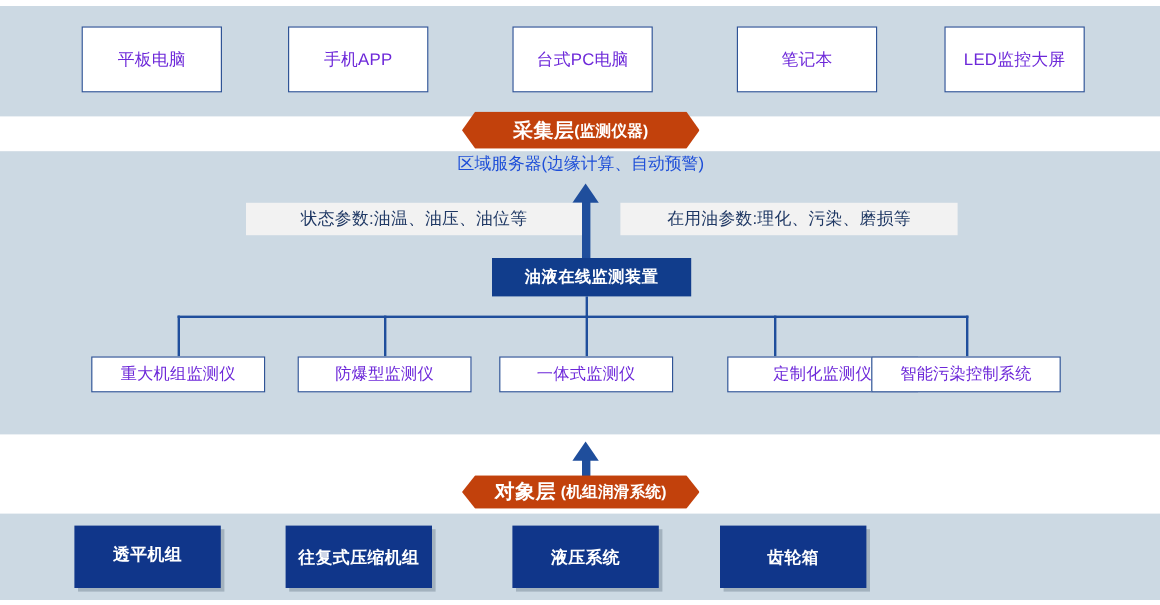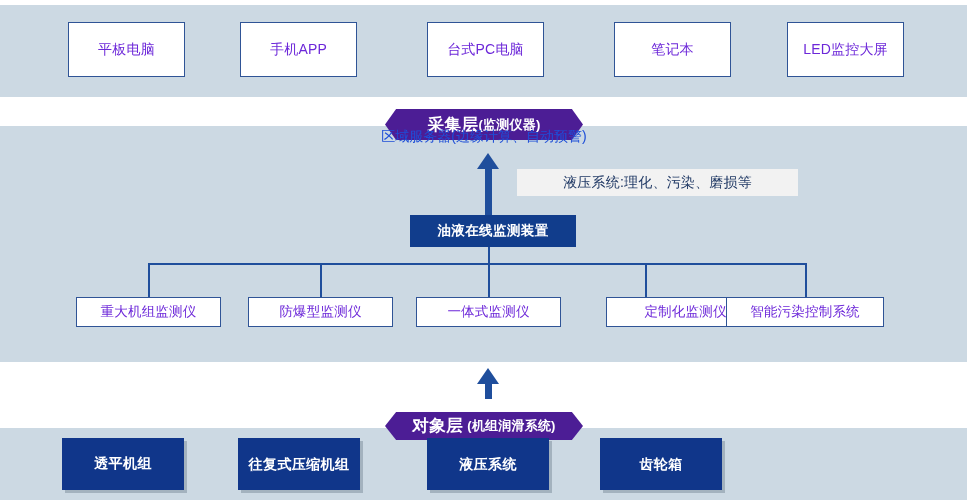--- a/index.html
+++ b/index.html
@@ -67,29 +67,28 @@
     font-size: 13.5px;
     font-weight: bold;
     box-shadow: none;
     background: #113d8c;
   }
 
   
   .hexbanner {
     position: absolute;
     box-sizing: border-box;
-    background: #4c1d95;
+    background: #c2410c;
     color: #ffffff;
     display: flex;
     align-items: center;
     justify-content: center;
     text-align: left;
     white-space: nowrap;
     clip-path: polygon(5.6% 0, 94.4% 0, 100% 50%, 94.4% 100%, 5.6% 100%, 0 50%);
-    margin-top: 16px;
   }
   .hex-title {
     font-size: 16.5px;
     font-weight: bold;
     letter-spacing: .5px;
   }
   .hex-sub {
     font-size: 13px;
     font-weight: bold;
     letter-spacing: .2px;
@@ -159,21 +158,22 @@
   <div class="hexbanner" style="left:385px; top:93px; width:198px; height:31px;">
     <span class="hex-title">采集层</span>
     <span class="hex-sub">(监测仪器)</span>
   </div>
 
   <div class="plain-label" style="left:370px; top:128px; width:228px;">区域服务器(边缘计算、自动预警)</div>
 
   <div class="arrow-shaft" style="left:485px; top:168px; height:50px;"></div>
   <div class="arrow-up" style="left:477px; top:153px;"></div>
 
-  <div class="param-label" style="left:517px; top:169px; width:281px; height:27px;">液压系统:理化、污染、磨损等</div>
+  <div class="param-label" style="left:205px; top:169px; width:280px; height:27px;">状态参数:油温、油压、油位等</div>
+  <div class="param-label" style="left:517px; top:169px; width:281px; height:27px;">在用油参数:理化、污染、磨损等</div>
 
   <div class="sbox" id="device-box" style="left:410px; top:215px; width:166px; height:32px;">油液在线监测装置</div>
 
   <div class="vline" style="left:488px; top:247px; height:17px;"></div>
   <div class="hline" style="left:148px; top:263px; width:659px;"></div>
   <div class="vline" style="left:148px; top:263px; height:34px;"></div>
   <div class="vline" style="left:320px; top:263px; height:34px;"></div>
   <div class="vline" style="left:488px; top:263px; height:34px;"></div>
   <div class="vline" style="left:645px; top:263px; height:34px;"></div>
   <div class="vline" style="left:805px; top:263px; height:34px;"></div>

